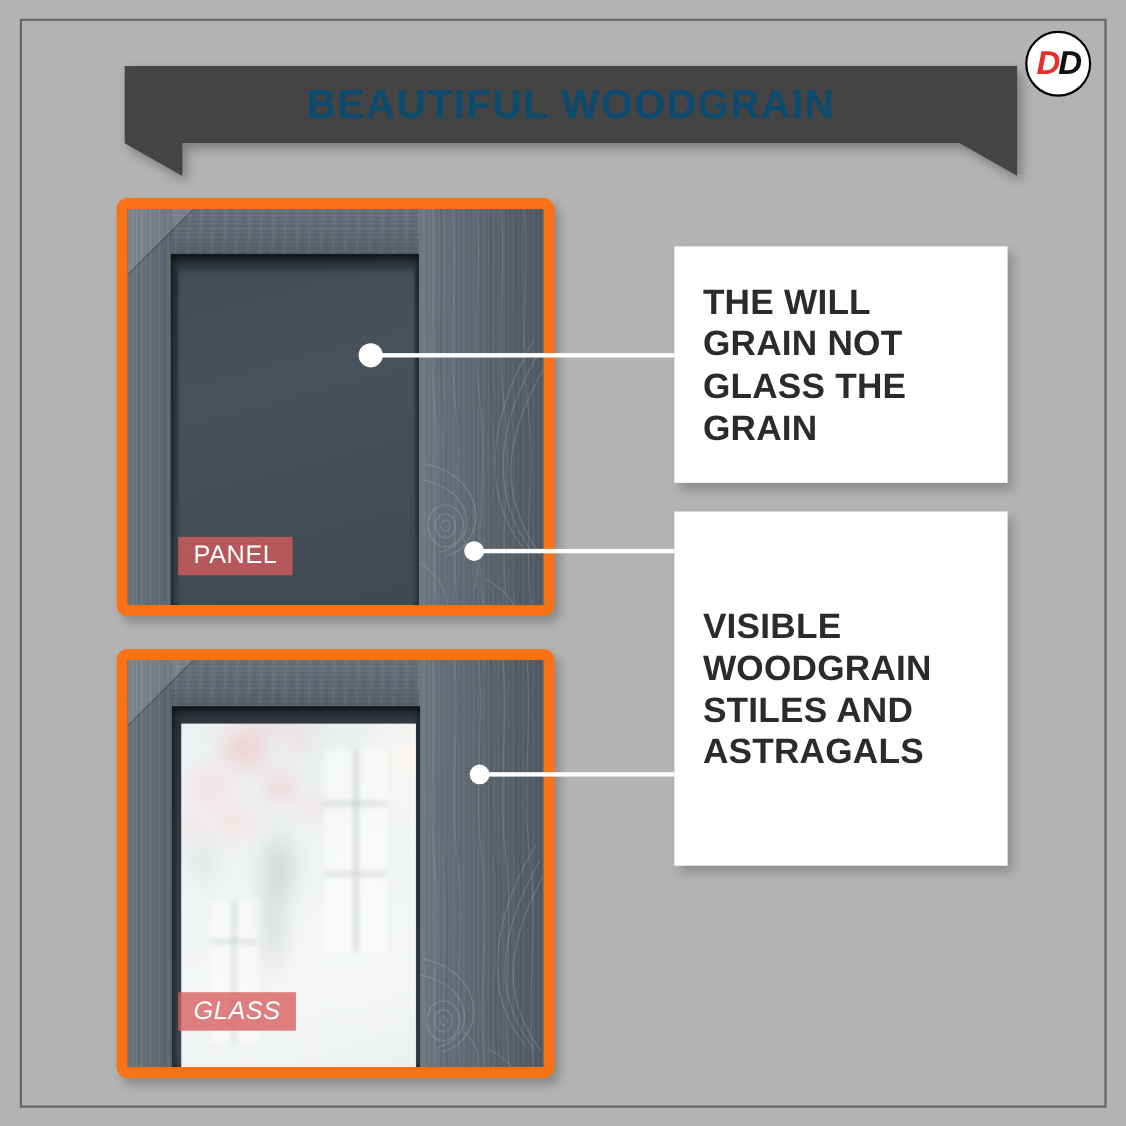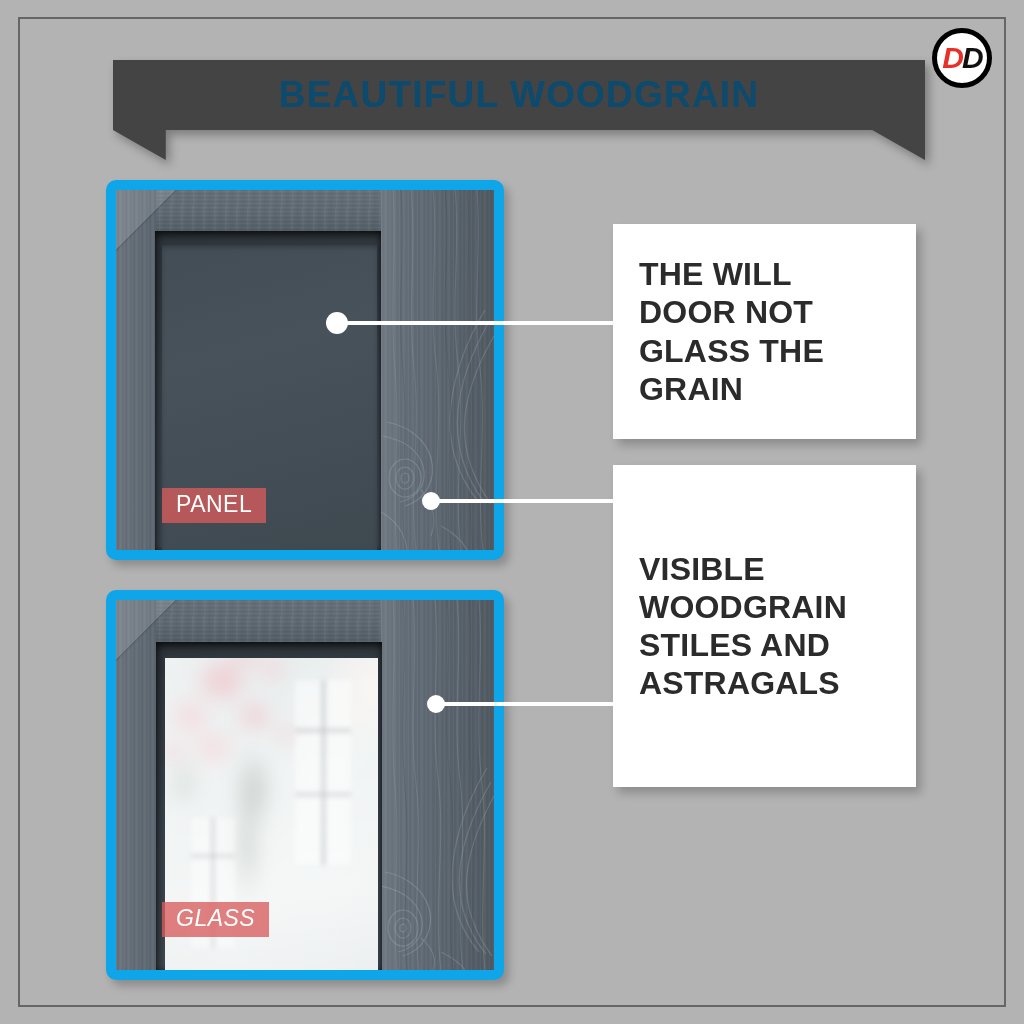--- a/index.html
+++ b/index.html
@@ -33,21 +33,21 @@
 
   
   .logo {
     position: absolute;
     left: 932px;
     top: 28px;
     width: 60px;
     height: 60px;
     border-radius: 50%;
     background: #ffffff;
-    border: 5px solid #000000;
+    border: 2px solid #000000;
     box-sizing: border-box;
     display: flex;
     align-items: center;
     justify-content: center;
     z-index: 40;
   }
   .logo-text {
     font-size: 30px;
     font-weight: bold;
     font-style: italic;
@@ -99,21 +99,21 @@
     color: #0c4a6e;
     font-size: 37px;
     font-weight: bold;
     letter-spacing: 1.2px;
     white-space: nowrap;
   }
 
   
   .card {
     position: absolute;
-    background: #0ea5e9;
+    background: #f97316;
     border-radius: 10px;
     padding: 10px;
     box-sizing: border-box;
     box-shadow: 5px 6px 9px rgba(0,0,0,0.22);
     z-index: 10;
     text-align: center;
   }
   .card-panel { left: 106px; top: 180px; width: 398px; height: 380px; }
   .card-glass { left: 106px; top: 590px; width: 398px; height: 390px; }
 
@@ -526,21 +526,21 @@
 
   <div class="leader" style="left:432px; top:499px; width:181px;"></div>
   <div class="dot small" style="left:422px; top:492px;"></div>
 
   <div class="leader" style="left:437px; top:702px; width:176px;"></div>
   <div class="dot small" style="left:427px; top:695px;"></div>
 
   <div class="callout callout-1">
     <div class="callout-text">
       <div>THE WILL</div>
-      <div>DOOR NOT</div>
+      <div>GRAIN NOT</div>
       <div>GLASS THE</div>
       <div>GRAIN</div>
     </div>
   </div>
 
   <div class="callout callout-2">
     <div class="callout-text">
       <div>VISIBLE</div>
       <div>WOODGRAIN</div>
       <div>STILES AND</div>

